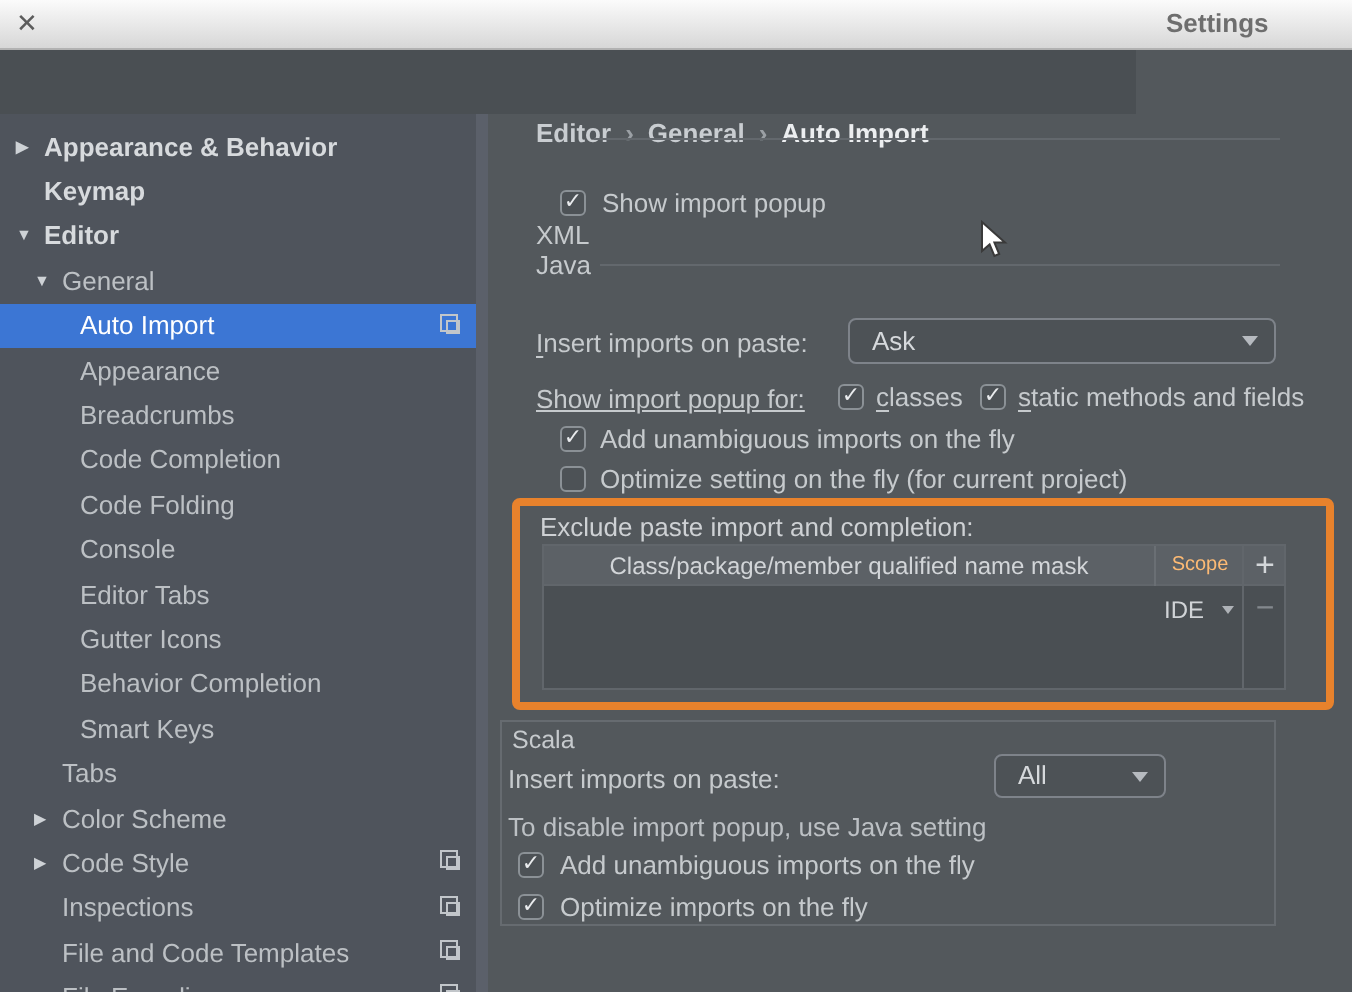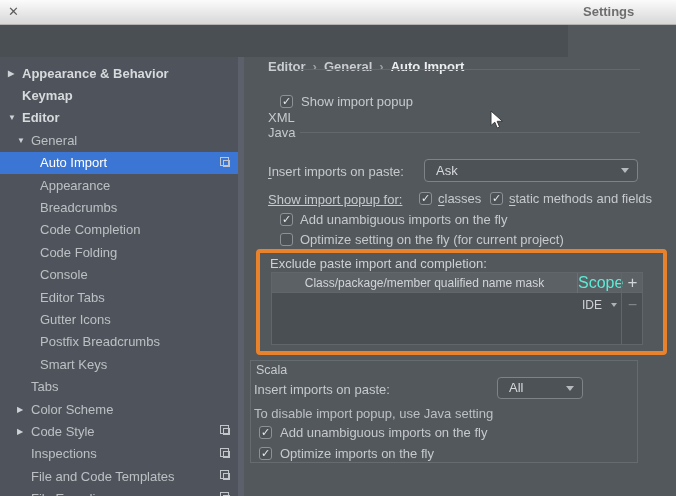--- a/index.html
+++ b/index.html
@@ -59,21 +59,21 @@
                border-left:4px solid transparent; border-right:4px solid transparent; border-top:5px solid #b6babf; }
 
   
   .orange { position:absolute; left:256px; top:249px; width:411px; height:106px;
             border:4px solid #e8822c; border-radius:4px; }
   .tbl { position:absolute; left:271px; top:272px; width:372px; height:73px;
          background:#4a4f53; border:1px solid #61666b; }
   .thead { position:absolute; left:0; top:0; width:370px; height:20px; background:#5c6166; border-bottom:1px solid #61666b; }
   .th-mask { position:absolute; left:0; top:3px; width:305px; text-align:center; font-size:12px; color:#d2d5d8; }
   .th-scope { position:absolute; left:305px; top:0; width:45px; height:20px; border-left:1px solid #6a6f74;
-              text-align:center; font-size:16px; color:#5eead4; line-height:19px; }
+              text-align:center; font-size:10px; color:#fdba74; line-height:19px; }
   .btncol { position:absolute; left:349px; top:0; width:21px; height:71px; border-left:1px solid #61666b; }
   .plusbtn { position:absolute; left:0; top:0; width:21px; height:22px; text-align:center; line-height:20px; font-size:17px; color:#d3d6d9; }
   .minusbtn { position:absolute; left:0; top:22px; width:21px; height:22px; text-align:center; line-height:20px; font-size:16px; color:#83888d; }
   .maskfield { position:absolute; left:1px; top:20px; width:304px; height:24px; background:#51565a;
                border:2px solid #3f7bda; font-size:13px; color:#e9ebed; line-height:20px; padding-left:6px; white-space:nowrap; }
   .caret { display:inline-block; width:1px; height:13px; background:#f0f2f4; vertical-align:-2px; margin-left:1px; }
   .scopecombo { position:absolute; left:306px; top:20px; width:44px; height:24px; color:#d0d3d6; font-size:12px; line-height:24px; padding-left:4px; }
   .scopecombo .dn2 { position:absolute; right:5px; top:10px; width:0; height:0;
                      border-left:3.5px solid transparent; border-right:3.5px solid transparent; border-top:4px solid #aeb2b7; }
 
@@ -139,21 +139,21 @@
       <div class="trow lvl2">
           <span>Console</span>
         </div>
       <div class="trow lvl2">
           <span>Editor Tabs</span>
         </div>
       <div class="trow lvl2">
           <span>Gutter Icons</span>
         </div>
       <div class="trow lvl2">
-          <span>Postfix Breadcrumbs</span>
+          <span>Behavior Completion</span>
         </div>
       <div class="trow lvl2">
           <span>Smart Keys</span>
         </div>
       <div class="trow lvl1">
           <span class="arr"></span>
           <span>Tabs</span>
         </div>
       <div class="trow lvl1">
           <span class="arr a-r"></span>

